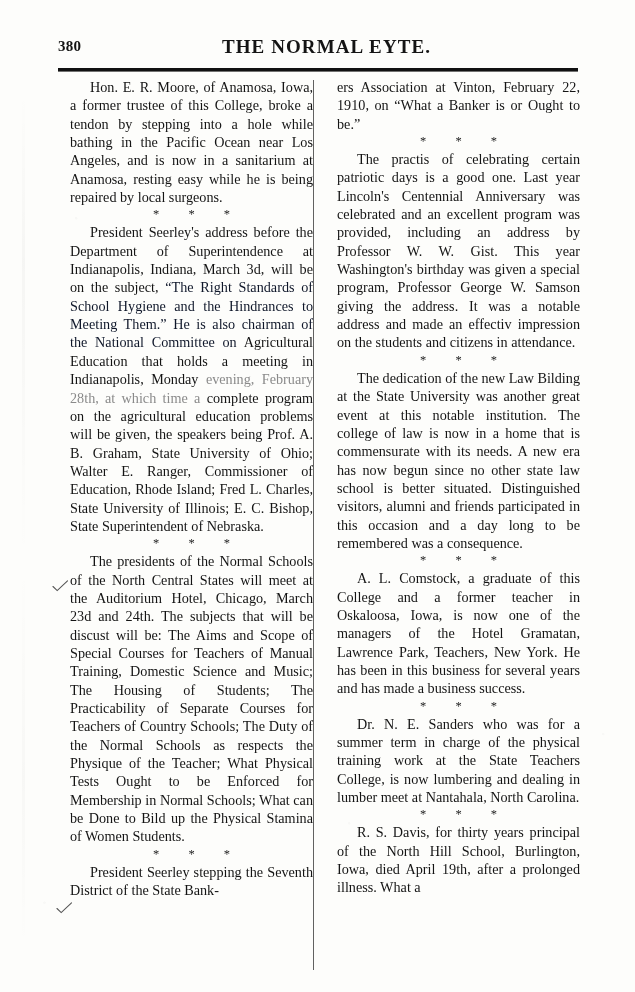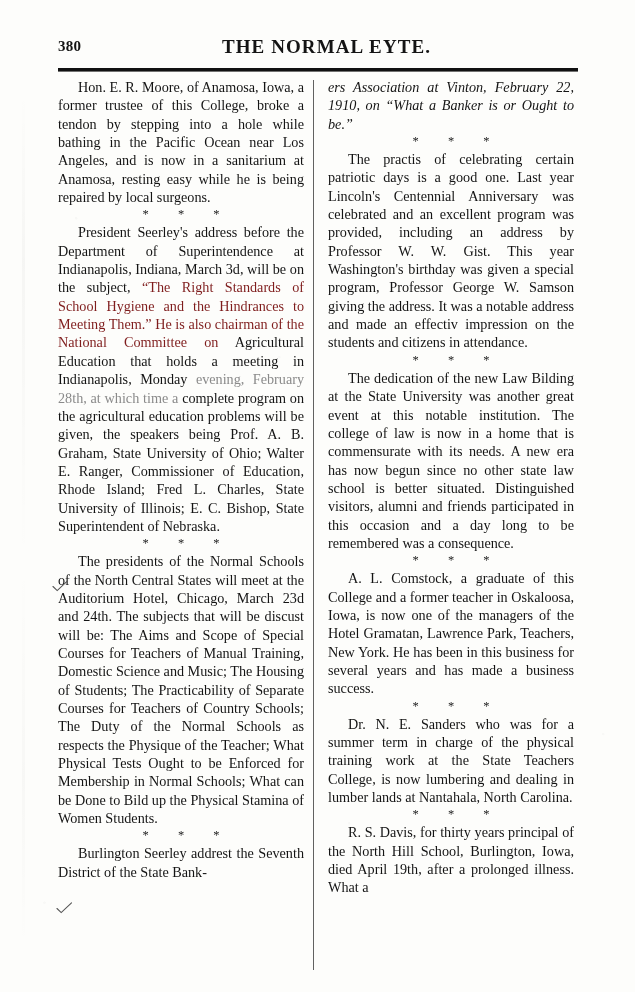--- a/index.html
+++ b/index.html
@@ -76,50 +76,49 @@
     display: flex;
   }
   .col {
     width: 246px;
     font-size: 14.2px;
     line-height: 18.35px;
     text-align: justify;
     text-justify: inter-word;
     hyphens: manual;
   }
-  .col-left { padding-right: 10px; }
+  .col-left { padding-right: 10px; margin-left: 12px; }
   .col-right { padding-left: 14px; }
   .divider {
     position: absolute;
     left: 313px;
     top: 80px;
     width: 1px;
     height: 890px;
     background: #3a3a3a;
     opacity: .8;
   }
   p.para {
     margin: 0;
     text-indent: 20px;
   }
   p.para.cont {
     text-indent: 0;
-    font-style: italic;
   }
   .stars {
     margin: 0;
     text-align: center;
     letter-spacing: 13px;
     font-size: 12.5px;
     line-height: 17px;
     padding-left: 13px;
     color: #1a1a1a;
   }
   
-  .faded { color: #7f1d1d; }
+  .faded { color: #0f172a; }
   .faded2 { color: #8a8a8a; }
   
   .tick {
     position: absolute;
     width: 17px;
     height: 13px;
     pointer-events: none;
   }
   .tick svg { display: block; }
   .edge-smudge {
@@ -155,39 +154,39 @@
 
       <p class="para">Hon. E. R. Moore, of Anamosa, Iowa, a former trustee of this College, broke a tendon by stepping into a hole while bathing in the Pacific Ocean near Los Angeles, and is now in a sanitarium at Anamosa, resting easy while he is being repaired by local surgeons.</p>
       <p class="stars">* * *</p>
 
       <p class="para"><span>President Seerley's address before the Department of Superintendence at Indianapolis, Indiana, March 3d, will be on the subject,</span> <span class="faded">“The Right Standards of School Hygiene and the Hindrances to Meeting Them.” He is also chairman of the National Committee on</span> <span>Agricultural Education that holds a meeting in Indianapolis, Monday</span> <span class="faded2">evening, February 28th, at which time a</span> <span>complete program on the agricultural education problems will be given, the speakers being Prof. A. B. Graham, State University of Ohio; Walter E. Ranger, Commissioner of Education, Rhode Island; Fred L. Charles, State University of Illinois; E. C. Bishop, State Superintendent of Nebraska.</span></p>
       <p class="stars">* * *</p>
 
       <p class="para">The presidents of the Normal Schools of the North Central States will meet at the Auditorium Hotel, Chicago, March 23d and 24th. The subjects that will be discust will be: The Aims and Scope of Special Courses for Teachers of Manual Training, Domestic Science and Music; The Housing of Students; The Practicability of Separate Courses for Teachers of Country Schools; The Duty of the Normal Schools as respects the Physique of the Teacher; What Physical Tests Ought to be Enforced for Membership in Normal Schools; What can be Done to Bild up the Physical Stamina of Women Students.</p>
       <p class="stars">* * *</p>
 
-      <p class="para">Burlington Seerley addrest the Seventh District of the State Bank-</p>
+      <p class="para">President Seerley stepping the Seventh District of the State Bank-</p>
 
     </div>
 
     <div class="col col-right">
 
       <p class="para cont">ers Association at Vinton, February 22, 1910, on “What a Banker is or Ought to be.”</p>
       <p class="stars">* * *</p>
 
       <p class="para">The practis of celebrating certain patriotic days is a good one. Last year Lincoln's Centennial Anniversary was celebrated and an excellent program was provided, including an address by Professor W. W. Gist. This year Washington's birthday was given a special program, Professor George W. Samson giving the address. It was a notable address and made an effectiv impression on the students and citizens in attendance.</p>
       <p class="stars">* * *</p>
 
       <p class="para">The dedication of the new Law Bilding at the State University was another great event at this notable institution. The college of law is now in a home that is commensurate with its needs. A new era has now begun since no other state law school is better situated. Distinguished visitors, alumni and friends participated in this occasion and a day long to be remembered was a consequence.</p>
       <p class="stars">* * *</p>
 
       <p class="para">A. L. Comstock, a graduate of this College and a former teacher in Oskaloosa, Iowa, is now one of the managers of the Hotel Gramatan, Lawrence Park, Teachers, New York. He has been in this business for several years and has made a business success.</p>
       <p class="stars">* * *</p>
 
-      <p class="para">Dr. N. E. Sanders who was for a summer term in charge of the physical training work at the State Teachers College, is now lumbering and dealing in lumber lands at Nantahala, North Carolina.</p>
+      <p class="para">Dr. N. E. Sanders who was for a summer term in charge of the physical training work at the State Teachers College, is now lumbering and dealing in lumber meet at Nantahala, North Carolina.</p>
       <p class="stars">* * *</p>
 
       <p class="para">R. S. Davis, for thirty years principal of the North Hill School, Burlington, Iowa, died April 19th, after a prolonged illness. What a</p>
 
     </div>
   </div>
 
   <div class="tick" style="left:52px; top:580px;">
     <svg width="17" height="13" viewBox="0 0 17 13">
       <path d="M1 6.5 L5.2 10.6 L15.5 0.8" fill="none" stroke="#555" stroke-width="1.1" stroke-linecap="round"></path>

